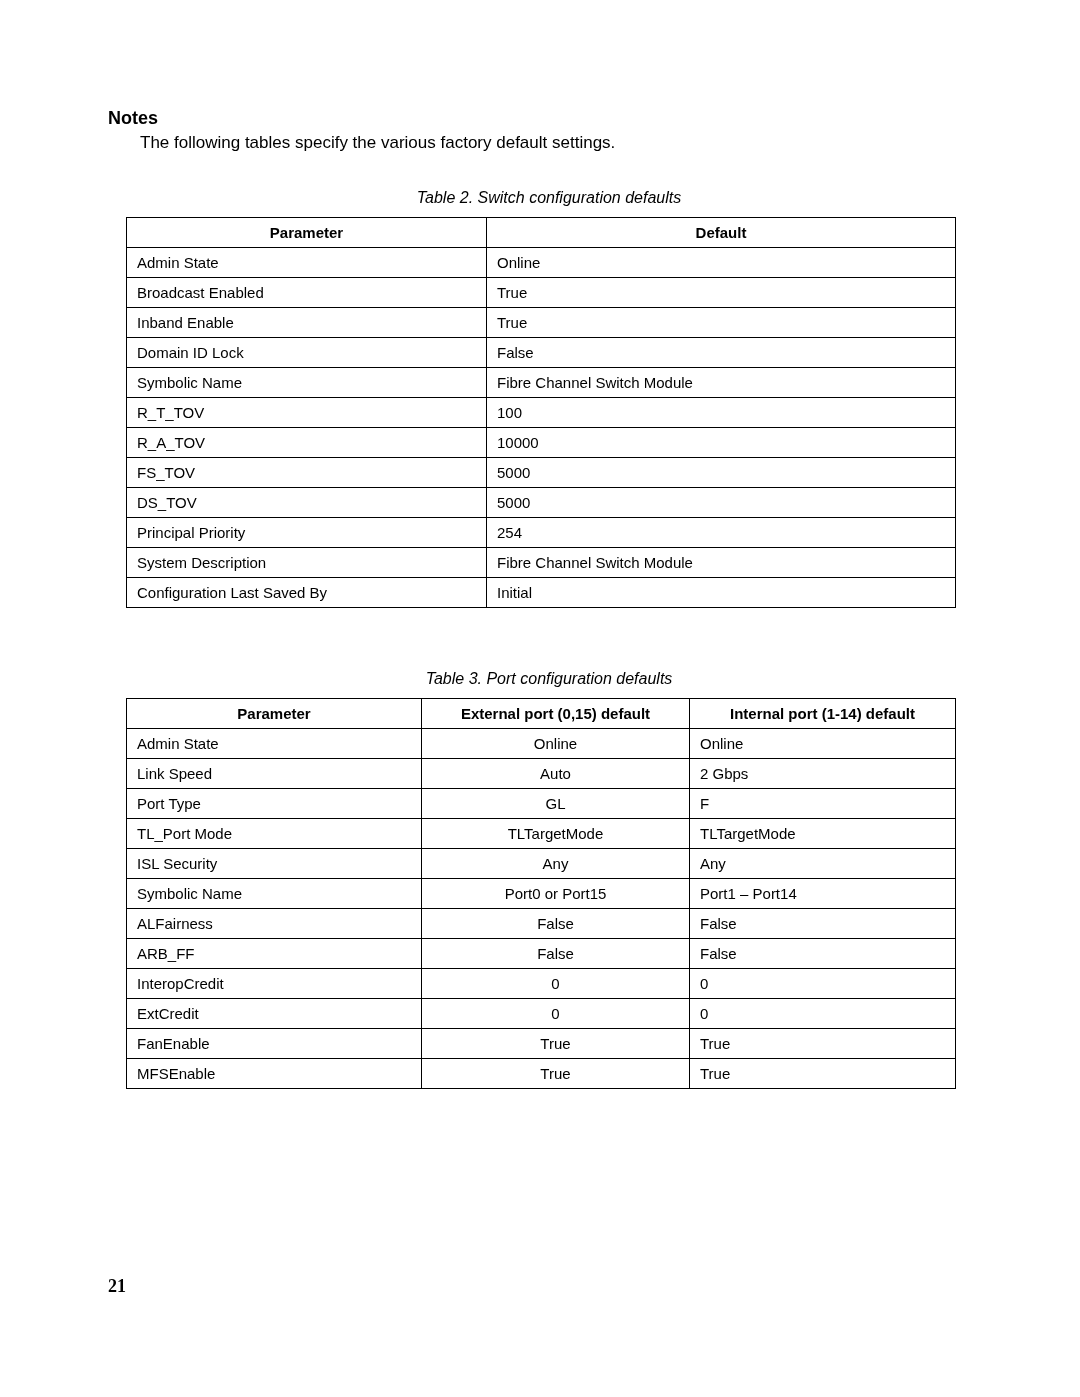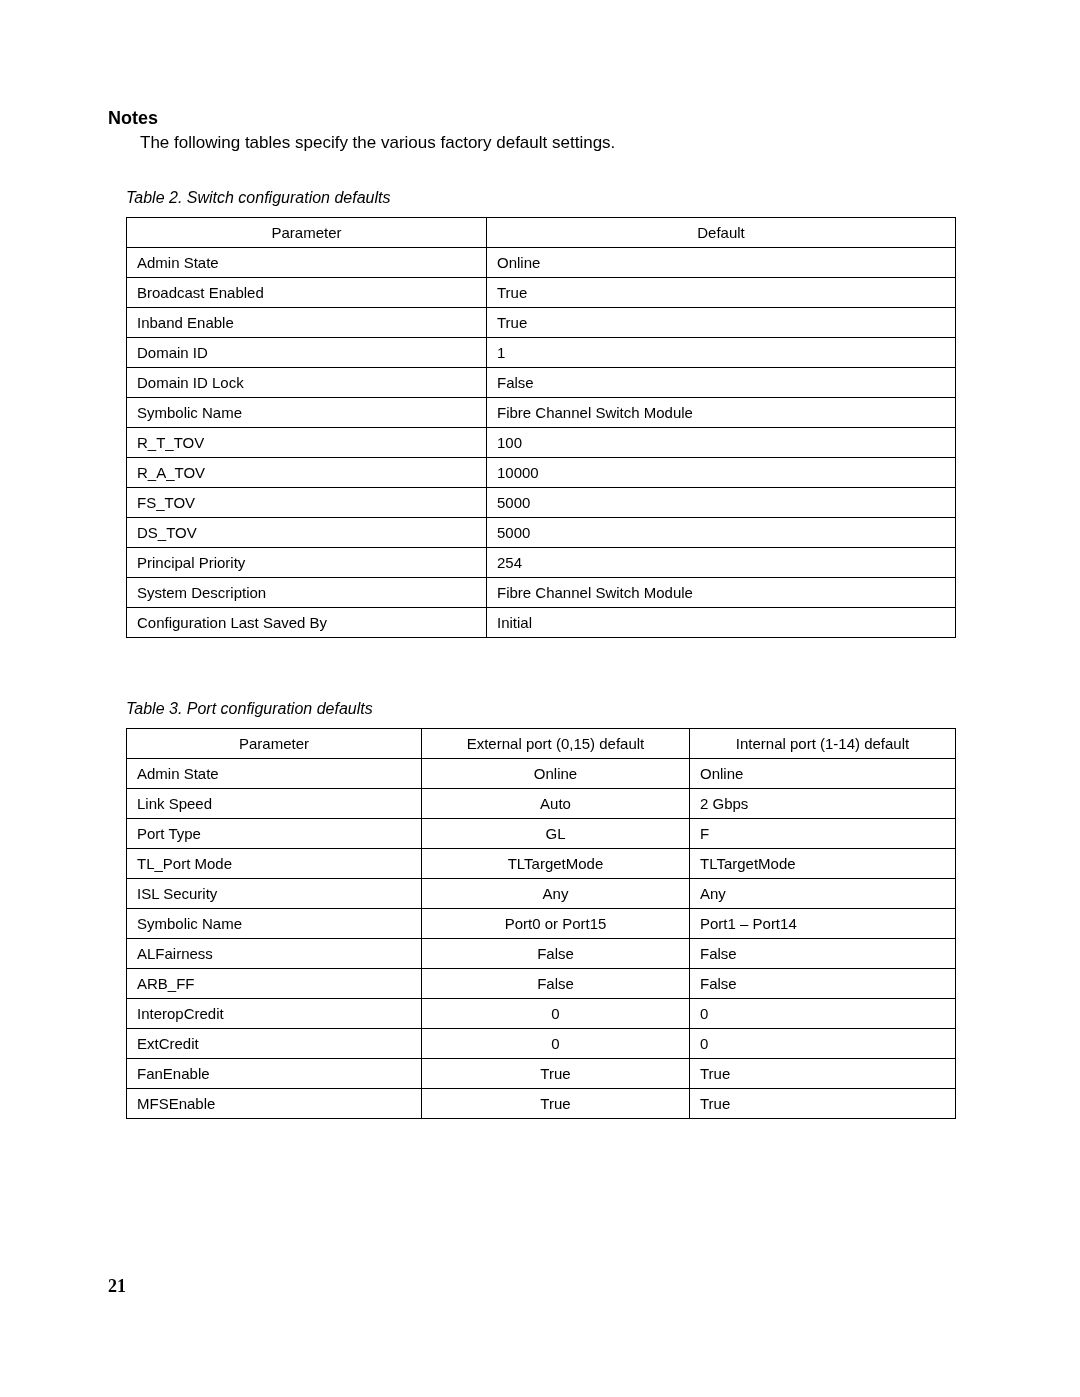--- a/index.html
+++ b/index.html
@@ -20,37 +20,38 @@
       font-family: Liberation Sans, sans-serif;
       font-size: 17px;
       margin-left: 32px;
       margin-bottom: 36px;
     }
     .table-caption {
       font-style: italic;
       font-size: 16px;
       margin-left: 18px;
       margin-bottom: 10px;
+      text-align: center;
     }
     table {
       border-collapse: collapse;
       width: 830px;
       margin-left: 18px;
       margin-bottom: 62px;
       font-size: 15px;
     }
     th, td {
       border: 1px solid #000;
       padding: 6px 10px 6px 10px;
       text-align: left;
       vertical-align: top;
       height: 29px;
     }
     th {
-      font-weight: normal;
+      font-weight: bold;
       text-align: center;
     }
     
     .tbl2 th:first-child, .tbl2 td:first-child { width: 360px; }
     
     .tbl3 th:nth-child(1), .tbl3 td:nth-child(1) { width: 295px; }
     .tbl3 th:nth-child(2), .tbl3 td:nth-child(2) { width: 268px; text-align: center; }
     .page-number {
       position: absolute;
       left: 108px;
@@ -83,24 +84,20 @@
         </tr>
         <tr>
           <td>Broadcast Enabled</td>
           <td>True</td>
         </tr>
         <tr>
           <td>Inband Enable</td>
           <td>True</td>
         </tr>
         <tr>
-          <td>Domain ID</td>
-          <td>1</td>
-        </tr>
-        <tr>
           <td>Domain ID Lock</td>
           <td>False</td>
         </tr>
         <tr>
           <td>Symbolic Name</td>
           <td>Fibre Channel Switch Module</td>
         </tr>
         <tr>
           <td>R_T_TOV</td>
           <td>100</td>

